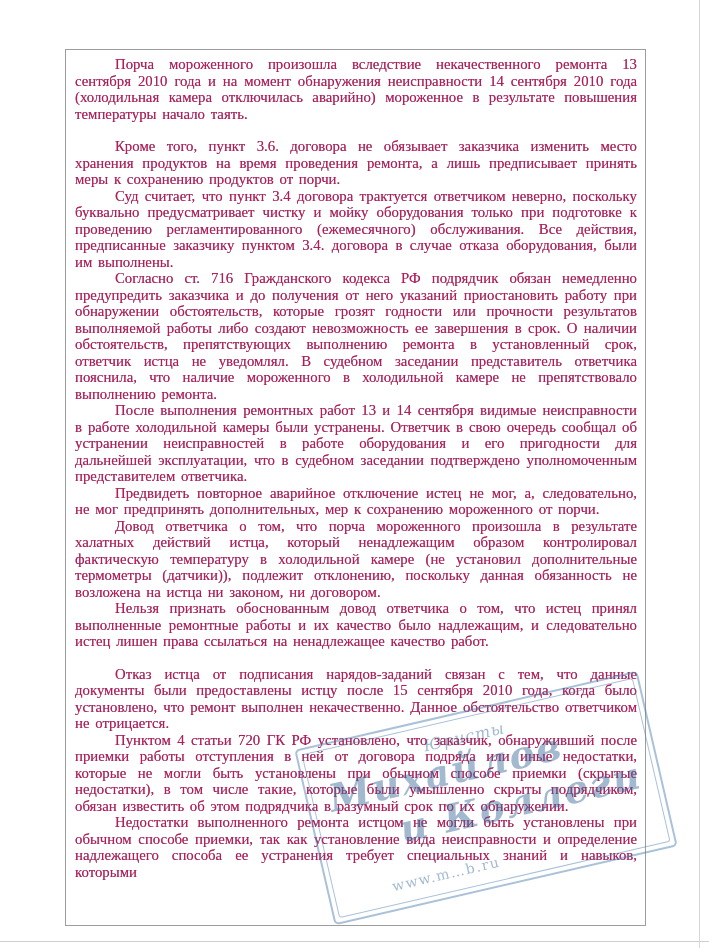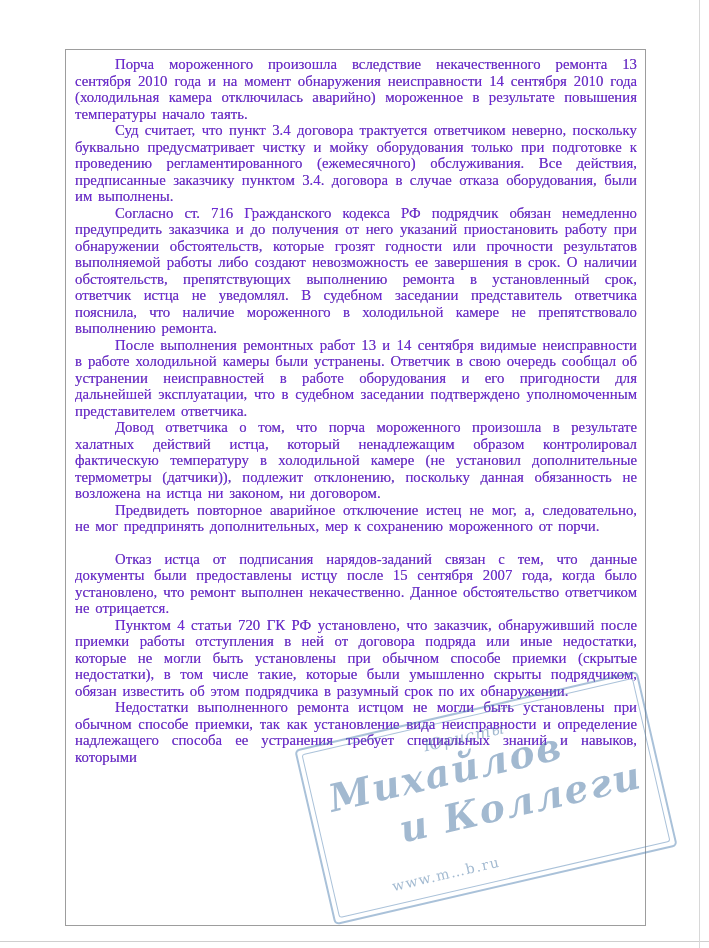--- a/index.html
+++ b/index.html
@@ -25,21 +25,21 @@
     border: 1px solid #9d9d9d;
     background: #ffffff;
     padding: 6px 8px 6px 9px;
   }
   .para {
     margin: 0;
     text-align: justify;
     text-indent: 40px;
     font-size: 14.8px;
     line-height: 16.5px;
-    color: #6d28d9;
+    color: #be185d;
     word-spacing: 2px;
     text-shadow: 0 0 0.4px rgba(20,20,20,0.5);
   }
   .para.space-before {
     margin-top: 16px;
   }
   
   .watermark {
     position: absolute;
     left: 310px;
@@ -121,26 +121,28 @@
   }
 </style>
 </head>
 <body>
 
 <div class="page">
 
   <div class="text-box">
 
   <p class="para">Порча мороженного произошла вследствие некачественного ремонта 13 сентября 2010 года и на момент обнаружения неисправности 14 сентября 2010 года (холодильная камера отключилась аварийно) мороженное в результате повышения температуры начало таять.</p>
+      <p class="para space-before">Кроме того, пункт 3.6. договора не обязывает заказчика изменить место хранения продуктов на время проведения ремонта, а лишь предписывает принять меры к сохранению продуктов от порчи.</p>
       <p class="para">Суд считает, что пункт 3.4 договора трактуется ответчиком неверно, поскольку буквально предусматривает чистку и мойку оборудования только при подготовке к проведению регламентированного (ежемесячного) обслуживания. Все действия, предписанные заказчику пунктом 3.4. договора в случае отказа оборудования, были им выполнены.</p>
       <p class="para">Согласно ст. 716 Гражданского кодекса РФ подрядчик обязан немедленно предупредить заказчика и до получения от него указаний приостановить работу при обнаружении обстоятельств, которые грозят годности или прочности результатов выполняемой работы либо создают невозможность ее завершения в срок. О наличии обстоятельств, препятствующих выполнению ремонта в установленный срок, ответчик истца не уведомлял. В судебном заседании представитель ответчика пояснила, что наличие мороженного в холодильной камере не препятствовало выполнению ремонта.</p>
       <p class="para">После выполнения ремонтных работ 13 и 14 сентября видимые неисправности в работе холодильной камеры были устранены. Ответчик в свою очередь сообщал об устранении неисправностей в работе оборудования и его пригодности для дальнейшей эксплуатации, что в судебном заседании подтверждено уполномоченным представителем ответчика.</p>
+      <p class="para">Предвидеть повторное аварийное отключение истец не мог, а, следовательно, не мог предпринять дополнительных, мер к сохранению мороженного от порчи.</p>
       <p class="para">Довод ответчика о том, что порча мороженного произошла в результате халатных действий истца, который ненадлежащим образом контролировал фактическую температуру в холодильной камере (не установил дополнительные термометры (датчики)), подлежит отклонению, поскольку данная обязанность не возложена на истца ни законом, ни договором.</p>
-      <p class="para">Предвидеть повторное аварийное отключение истец не мог, а, следовательно, не мог предпринять дополнительных, мер к сохранению мороженного от порчи.</p>
-      <p class="para space-before">Отказ истца от подписания нарядов-заданий связан с тем, что данные документы были предоставлены истцу после 15 сентября 2007 года, когда было установлено, что ремонт выполнен некачественно. Данное обстоятельство ответчиком не отрицается.</p>
+      <p class="para">Нельзя признать обоснованным довод ответчика о том, что истец принял выполненные ремонтные работы и их качество было надлежащим, и следовательно истец лишен права ссылаться на ненадлежащее качество работ.</p>
+      <p class="para space-before">Отказ истца от подписания нарядов-заданий связан с тем, что данные документы были предоставлены истцу после 15 сентября 2010 года, когда было установлено, что ремонт выполнен некачественно. Данное обстоятельство ответчиком не отрицается.</p>
       <p class="para">Пунктом 4 статьи 720 ГК РФ установлено, что заказчик, обнаруживший после приемки работы отступления в ней от договора подряда или иные недостатки, которые не могли быть установлены при обычном способе приемки (скрытые недостатки), в том числе такие, которые были умышленно скрыты подрядчиком, обязан известить об этом подрядчика в разумный срок по их обнаружении.</p>
       <p class="para">Недостатки выполненного ремонта истцом не могли быть установлены при обычном способе приемки, так как установление вида неисправности и определение надлежащего способа ее устранения требует специальных знаний и навыков, которыми</p>
     </div>
 
   <div class="watermark">
     <div class="wm-frame">
       <div class="wm-inner">
         <span class="wm-small">Юристы</span>
         <span class="wm-line1">Михайлов</span>
         <span class="wm-line2">и Коллеги</span>

